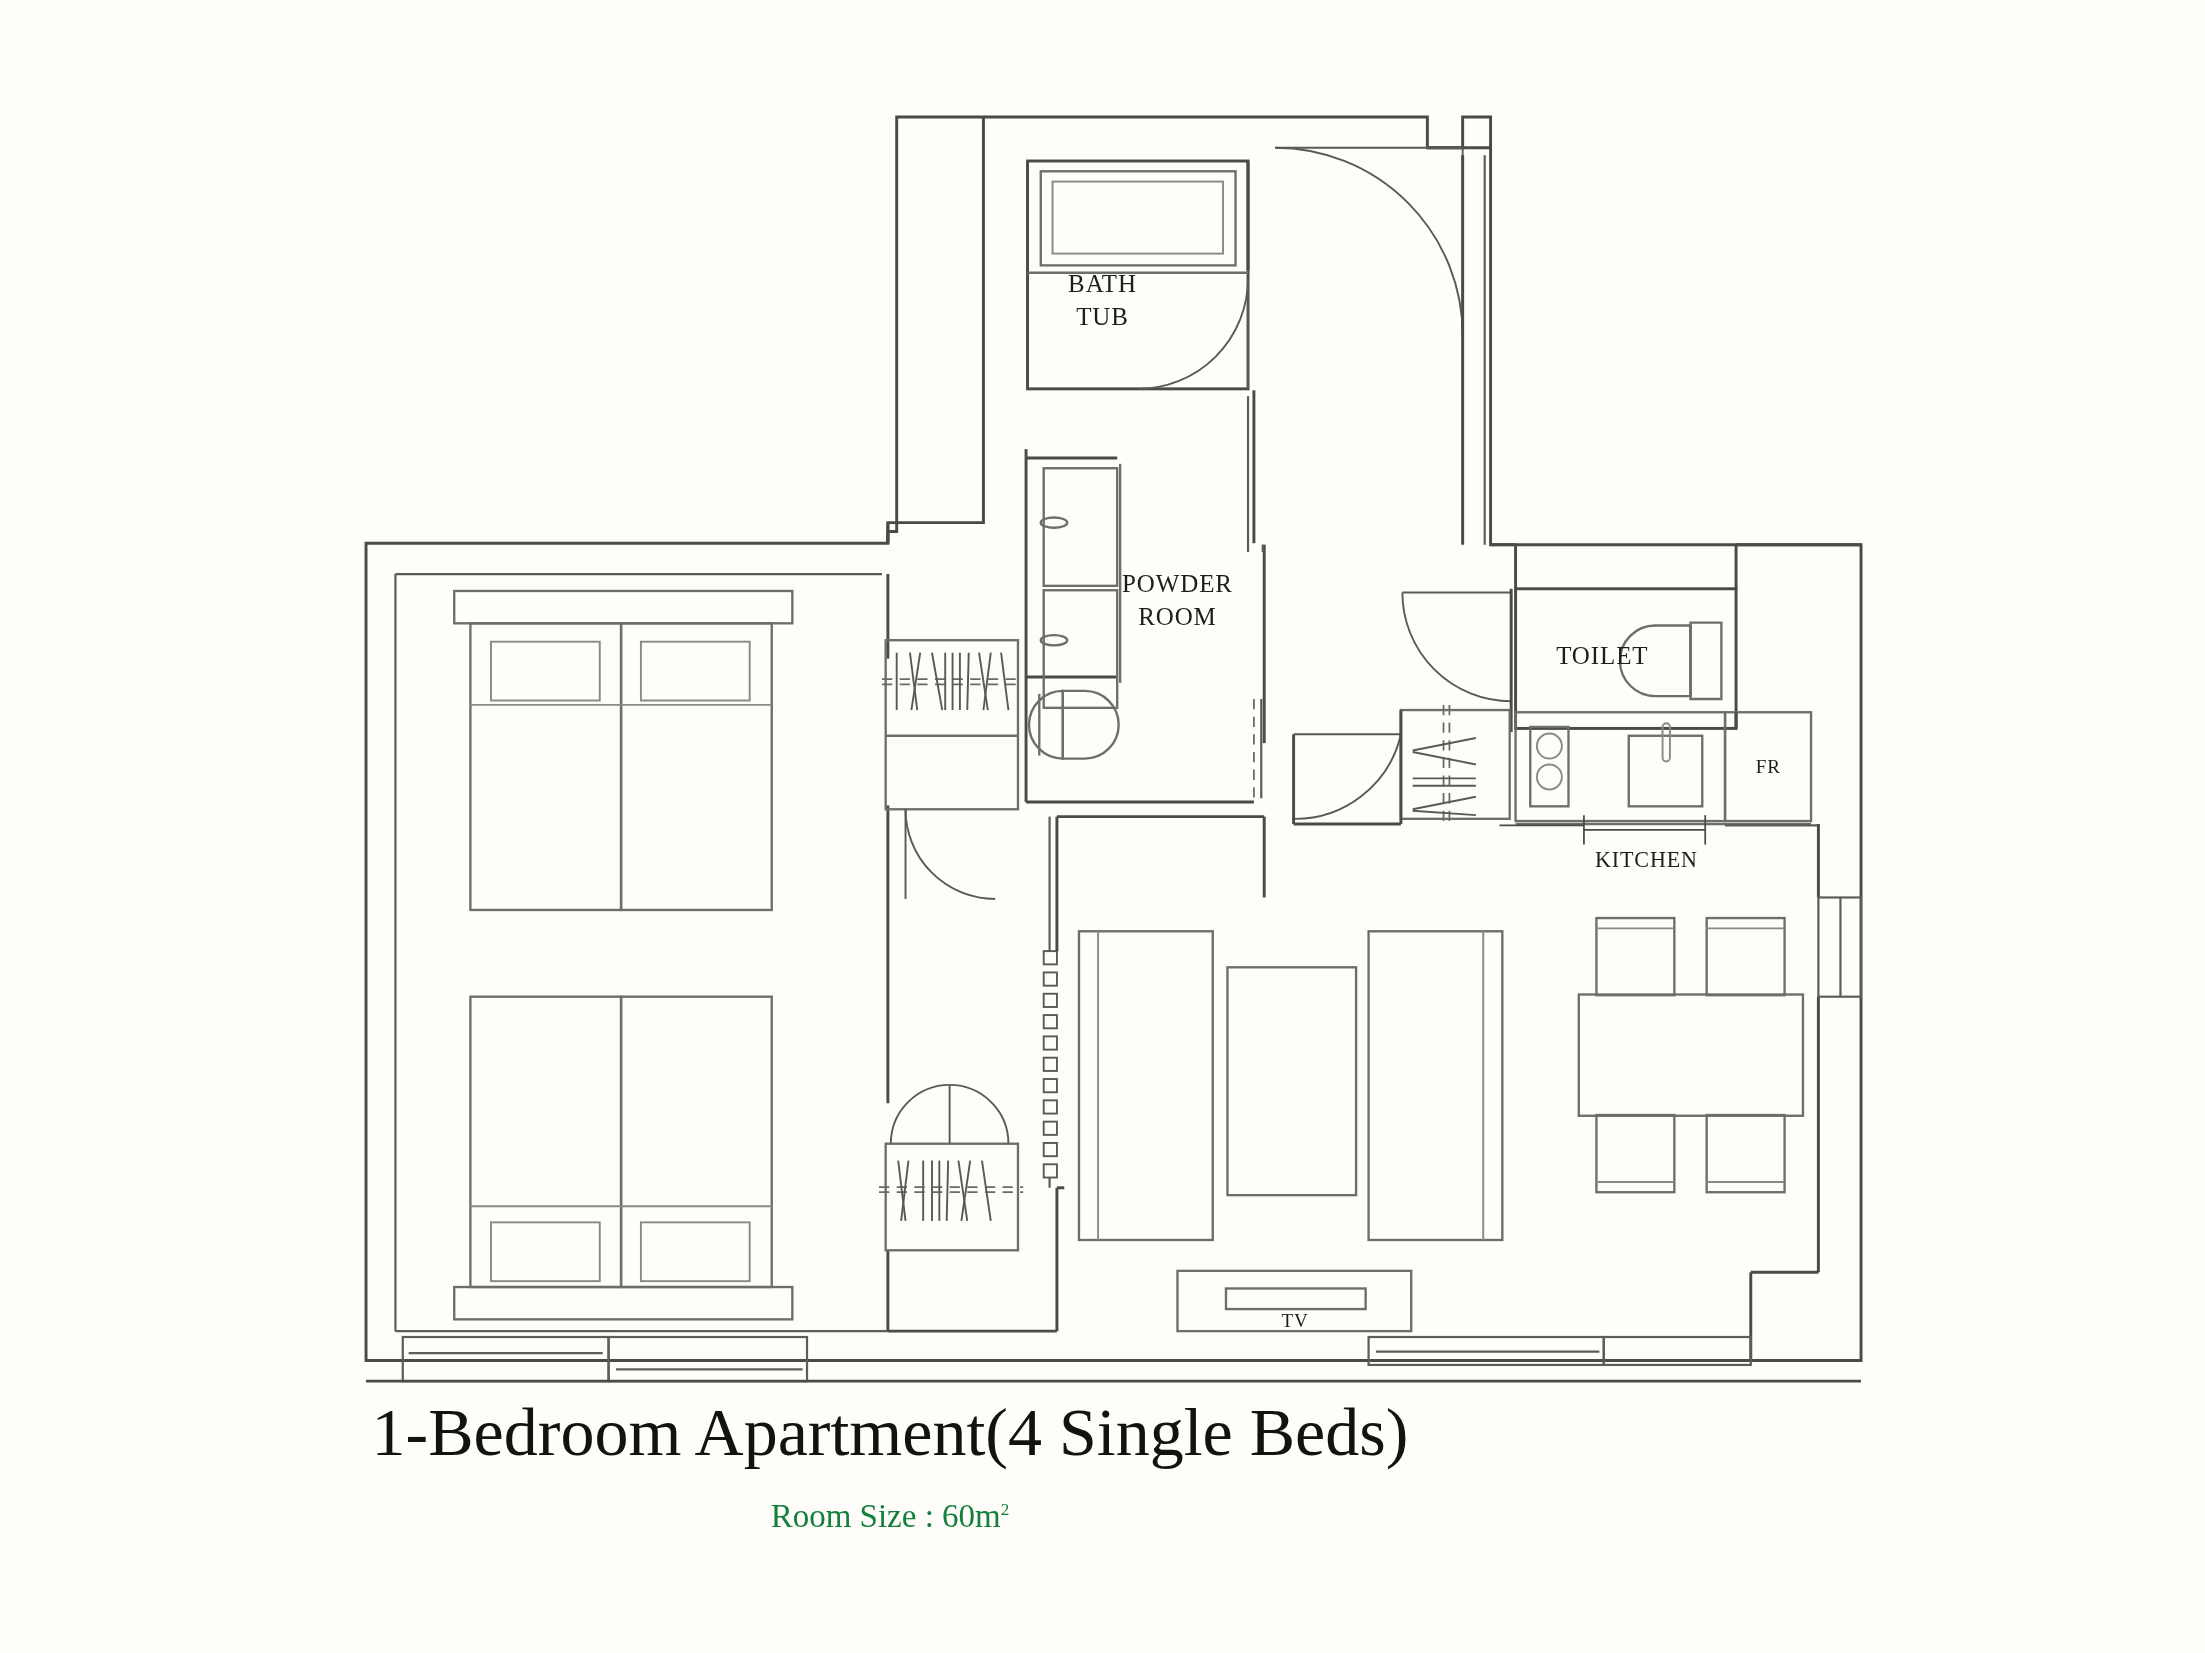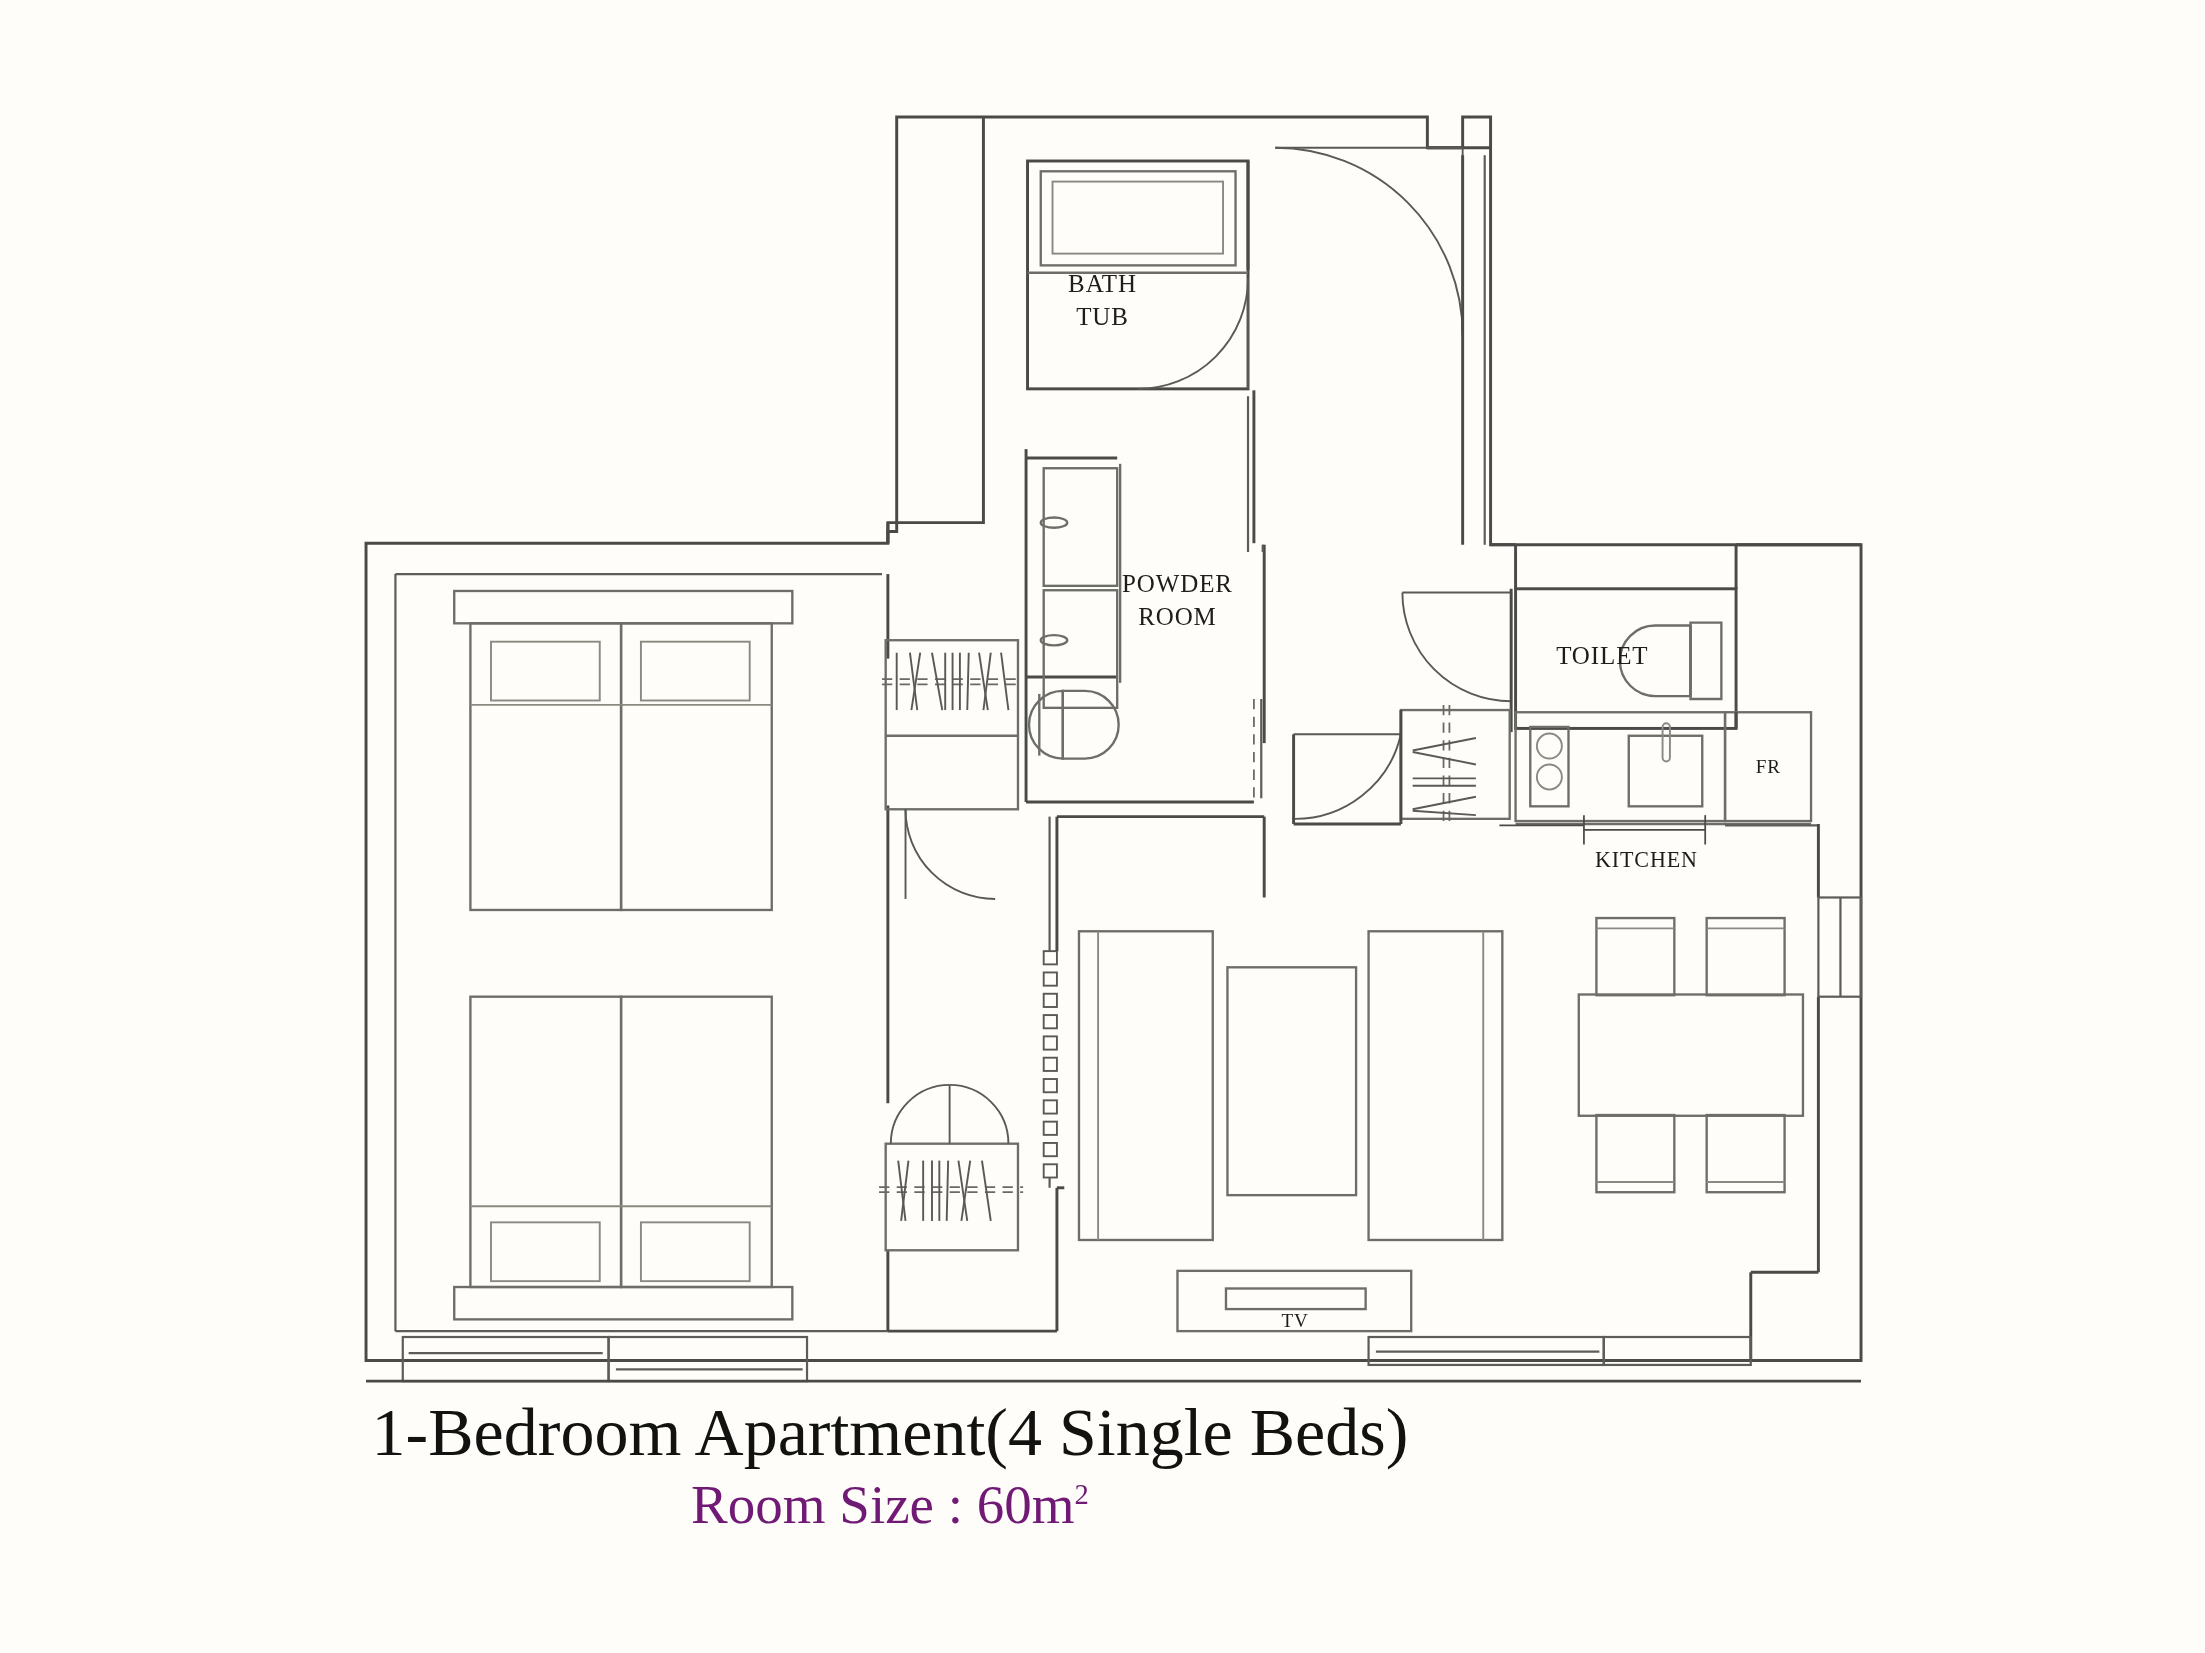--- a/index.html
+++ b/index.html
@@ -32,21 +32,21 @@
     position:absolute;left:0;top:1397px;width:1780px;text-align:center;
     pointer-events:none;
   }
   #caption .title{
     font-family:"Liberation Serif", serif;
     font-size:68px;color:#121210;letter-spacing:0px;line-height:1.05;
     white-space:nowrap;
   }
   #caption .subtitle{
     font-family:"Liberation Serif", serif;
-    font-size:55px;color:#701a75;margin-top:5px;letter-spacing:0px;
+    font-size:33px;color:#15803d;margin-top:30px;letter-spacing:0px;
     white-space:nowrap;
   }
   #caption .subtitle sup{font-size:0.52em;vertical-align:super;}
 </style>
 </head>
 <body>
 
 <div id="plan-wrap">
 <svg id="floorplan" viewBox="0 0 3000 2250">
 

